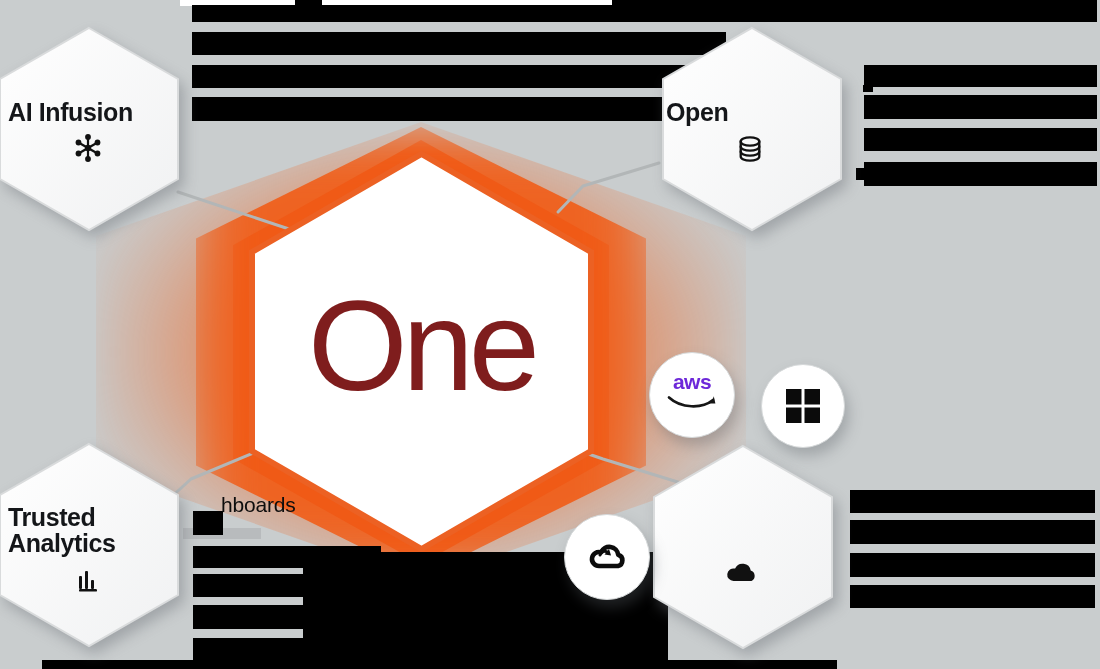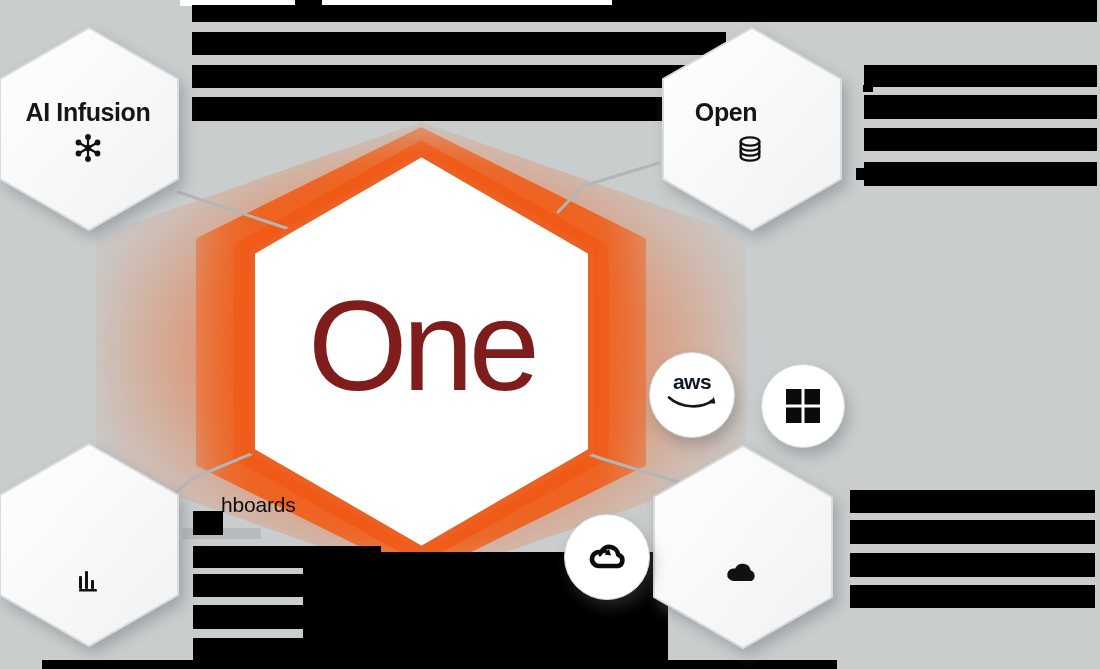--- a/index.html
+++ b/index.html
@@ -23,32 +23,32 @@
   #glow2{left:196px;top:127px;width:450px;height:450px;background:rgba(241,92,22,.9);filter:blur(30px);}
   #glow3{left:233px;top:140px;width:376px;height:424px;background:#f05a16;filter:blur(12px);opacity:.92;}
 
   
   #center-hex{left:249px;top:151px;}
   #one-label{left:253px;top:282px;width:337px;text-align:center;
     font-size:128px;font-weight:400;letter-spacing:-5px;color:#7f1d1d;line-height:1;}
 
   
   .node-svg{filter:drop-shadow(5px 7px 7px rgba(110,116,122,.45));}
-  .node-label{position:absolute;text-align:center;font-weight:700;color:#141619;
+  .node-label{position:absolute;font-weight:700;color:#141619;
     font-size:25px;line-height:1.04;letter-spacing:-.4px;}
 
   
   .circle{position:absolute;border-radius:50%;background:#fff;border:1.5px solid #d5d8d9;
     box-shadow:4px 8px 14px rgba(90,95,100,.35);box-sizing:border-box;}
   #aws-circle{left:649px;top:352px;width:86px;height:86px;}
   #ms-circle{left:761px;top:364px;width:84px;height:84px;}
   #cloudsync-circle{left:564px;top:514px;width:86px;height:86px;}
 
   #aws-word{left:664px;top:370px;width:56px;text-align:center;font-size:21px;font-weight:700;
-    letter-spacing:-.5px;color:#0f172a;}
+    letter-spacing:-.5px;color:#6d28d9;}
 
   #hboards{left:221px;top:493px;font-size:21px;font-weight:400;color:#0d0d0d;letter-spacing:-.2px;}
 
   svg{display:block;}
 </style>
 </head>
 <body>
 
 <div class="whitebar" style="left:180px;top:0;width:115px;height:6px;"></div>
 <div class="whitebar" style="left:322px;top:0;width:290px;height:6px;"></div>
@@ -145,20 +145,22 @@
     <path d="M3.7,6.5 V21.5 A9.3,4.2 0 0 0 22.3,21.5 V6.5"></path>
     <path d="M3.7,11.5 A9.3,4.2 0 0 0 22.3,11.5"></path>
     <path d="M3.7,16.5 A9.3,4.2 0 0 0 22.3,16.5"></path>
   </g>
 </svg>
 
 <svg class="abs node-svg" style="left:-2px;top:442px;" width="182" height="206" viewBox="0 0 182 206">
   <polygon points="91,2 180,53 180,153 91,204 2,153 2,53" fill="url(#hgrad)" stroke="#d9dbdc" stroke-width="2"></polygon>
 </svg>
 <div class="node-label" style="left:8px;top:504px;width:160px;">
+  <div>Trusted</div>
+  <div>Analytics</div>
 </div>
 <svg class="abs" style="left:75px;top:568px;" width="26" height="26" viewBox="0 0 26 26">
   <g fill="#111">
     <rect x="4" y="8" width="3" height="13" rx="1"></rect>
     <rect x="10" y="3" width="3" height="18" rx="1"></rect>
     <rect x="16" y="12" width="3" height="9" rx="1"></rect>
     <rect x="4" y="21" width="18" height="2.6" rx="1.2"></rect>
   </g>
 </svg>
 

